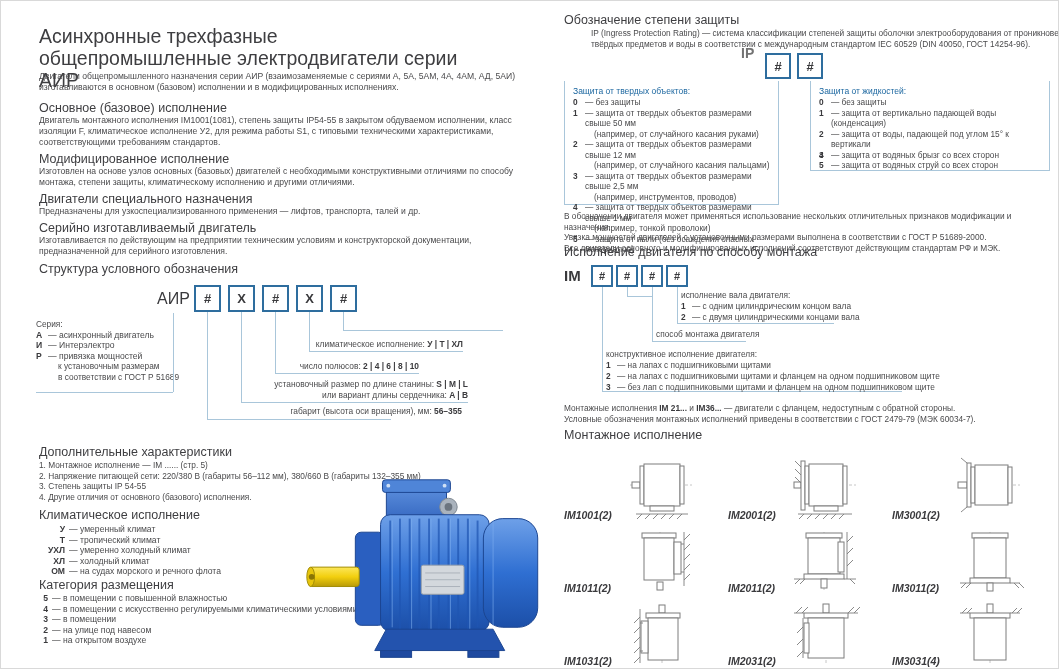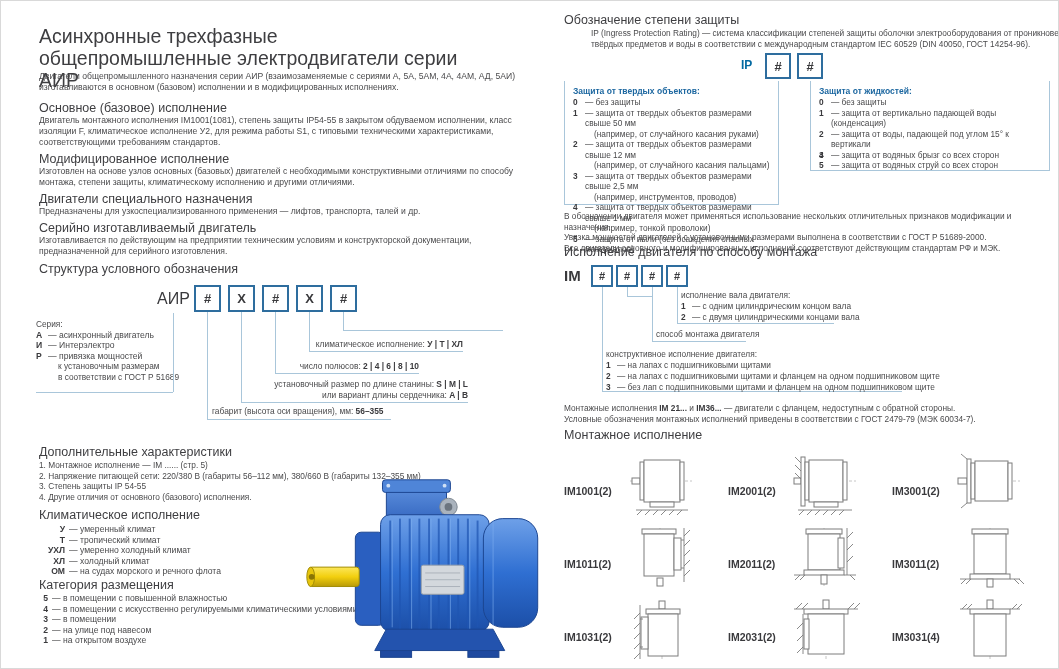--- a/index.html
+++ b/index.html
@@ -5,42 +5,42 @@
   html,body{margin:0;padding:0;background:#fff;}
   .page{position:relative;width:1059px;height:669px;background:#fff;overflow:hidden;
         font-family:"Liberation Sans",sans-serif;color:#4a4a4c;
         border:1px solid #d9d9d9;box-sizing:border-box;}
   .abs{position:absolute;}
   .h1{font-size:19.5px;line-height:22px;color:#3e3e41;}
   .h2{font-size:12.5px;line-height:14px;color:#3e3e41;}
   .t{font-size:8.6px;line-height:11px;}
   .s{font-size:8.3px;line-height:10.5px;}
   b{color:#3a3a3d;}
-  .bluet{color:#1c67a0;font-weight:bold;font-size:8.5px;line-height:11px;}
+  .bluet{color:#1c67a0;font-weight:normal;font-size:8.5px;line-height:11px;}
   .gbox{position:absolute;width:27px;height:27px;border:2px solid #2e6d9e;background:#fff;
         box-sizing:border-box;display:flex;align-items:center;justify-content:center;
         font-weight:bold;font-size:13px;color:#3a3a3d;}
   .gbox.sm{width:22px;height:22px;font-size:11px;}
   .lv{position:absolute;width:1px;background:#a9c6da;}
   .lh{position:absolute;height:1px;background:#a9c6da;}
   .callout{position:absolute;font-size:8.4px;line-height:11px;text-align:right;color:#4a4a4c;}
   .callout b{font-size:8.4px;}
   .ipbox{position:absolute;border:1px solid #a9c6da;border-top:none;box-sizing:border-box;
          padding:5px 6px 0 8px;}
   .ipli{position:relative;padding-left:12px;font-size:8.3px;line-height:10.5px;}
   .ipli>b{position:absolute;left:0;top:0;}
   .cont{margin-left:9px;}
   .lrow{display:flex;font-size:8.6px;line-height:10.6px;}
   .lrow b{flex:none;text-align:right;margin-right:4px;}
   .srow b{width:9px;margin-right:3px;text-align:left;}
   .imli{position:relative;padding-left:11px;font-size:8.3px;line-height:11px;}
   .imli>b{position:absolute;left:0;top:0;}
   .mgrid{position:absolute;left:563px;top:448px;width:494px;display:grid;
          grid-template-columns:repeat(3,164px);grid-auto-rows:72px;row-gap:1px;}
-  .mcell{display:flex;align-items:center;}
+  .mcell{display:flex;align-items:flex-end;font-style:italic;}
   .mlabel{font-size:10.5px;font-weight:bold;color:#3a3a3d;width:64px;margin-top:12px;flex:none;}
   .micon{width:68px;height:64px;flex:none;}
   .part{fill:#fff;stroke:#7d7d7d;stroke-width:1;}
   .ln{stroke:#7d7d7d;stroke-width:0.9;fill:none;}
   .axis{stroke:#b8b8b8;stroke-width:0.8;stroke-dasharray:3 2;fill:none;}
 </style>
 </head>
 <body>
 
 <div class="page">
@@ -88,21 +88,21 @@
 
     <div class="lv" style="left:210px;top:30px;height:90px"></div>
     <div class="lh" style="left:210px;top:120px;width:227px"></div>
     <div class="callout" style="left:147px;top:97px;width:290px">
       <div><span>установочный размер по длине станины:</span> <b>S | M | L</b></div>
       <div><span>или вариант длины сердечника:</span> <b>A | B</b></div>
     </div>
 
     <div class="lv" style="left:176px;top:30px;height:107px"></div>
     <div class="lh" style="left:176px;top:137px;width:184px"></div>
-    <div class="callout" style="left:181px;top:124px;width:250px;text-align:left">
+    <div class="callout" style="left:181px;top:124px;width:250px;text-align:right">
       <span>габарит (высота оси вращения), мм:</span> <b>56–355</b>
     </div>
 
     <div class="abs" style="left:5px;top:37px;width:150px">
       <div class="s">Серия:</div>
       <div class="lrow srow s">
         <b>А</b>
           <span>— асинхронный двигатель</span>
       </div>
       <div class="lrow srow s">
@@ -230,21 +230,21 @@
     <line x1="128" y1="107" x2="164" y2="107" stroke="#aab2ba"></line>
     <line x1="128" y1="114" x2="164" y2="114" stroke="#aab2ba"></line>
     <path d="M88,158 L198,158 L210,180 L76,180 Z" fill="#2353ae" stroke="#1b448f"></path>
     <rect x="82" y="180" width="32" height="7" fill="#1f4aa0" stroke="#1b448f"></rect>
     <rect x="172" y="180" width="32" height="7" fill="#1f4aa0" stroke="#1b448f"></rect>
   </svg>
 
   <div class="abs h2" style="left:563px;top:12px">Обозначение степени защиты</div>
   <div class="abs s" style="left:590px;top:27px;width:488px">IP (Ingress Protection Rating) — система классификации степеней защиты оболочки электрооборудования от проникновения твёрдых предметов и воды в соответствии с международным стандартом IEC 60529 (DIN 40050, ГОСТ 14254-96).</div>
 
-  <span class="abs" style="left:740px;top:57px;font-size:12px;font-weight:bold;color:#0369a1">IP</span>
+  <span class="abs" style="left:740px;top:44px;font-size:14px;font-weight:bold;color:#737373">IP</span>
   <span class="gbox" style="left:764px;top:52px;width:26px;height:26px">#</span>
   <span class="gbox" style="left:796px;top:52px;width:26px;height:26px">#</span>
 
   <div class="ipbox" style="left:563px;top:80px;width:215px;height:124px">
     <div class="bluet">Защита от твердых объектов:</div>
     <div class="ipli"><b>0</b><span>— без защиты</span></div>
     <div class="ipli"><b>1</b><span>— защита от твердых объектов размерами свыше 50 мм</span>
       <div class="cont">(например, от случайного касания руками)</div></div>
     <div class="ipli"><b>2</b><span>— защита от твердых объектов размерами свыше 12 мм</span>
       <div class="cont">(например, от случайного касания пальцами)</div></div>

